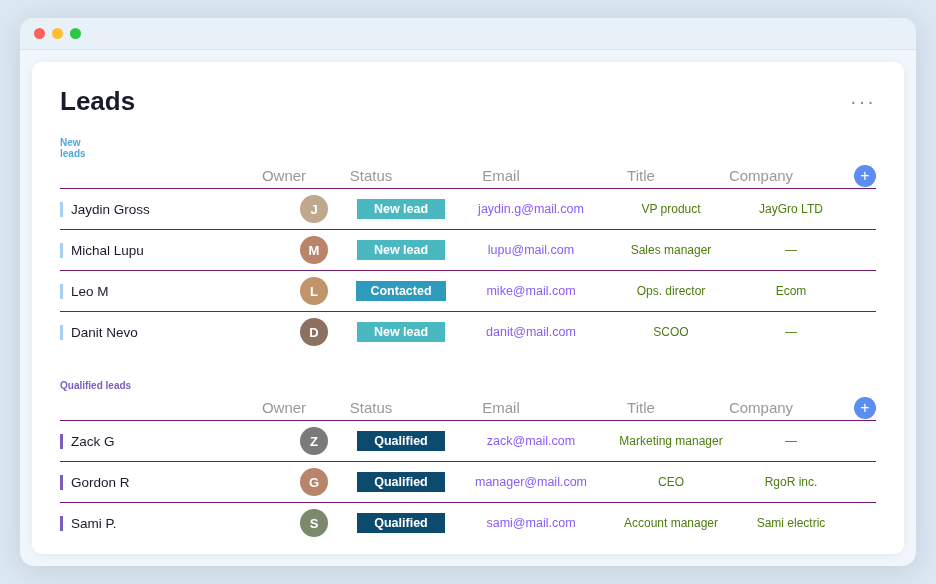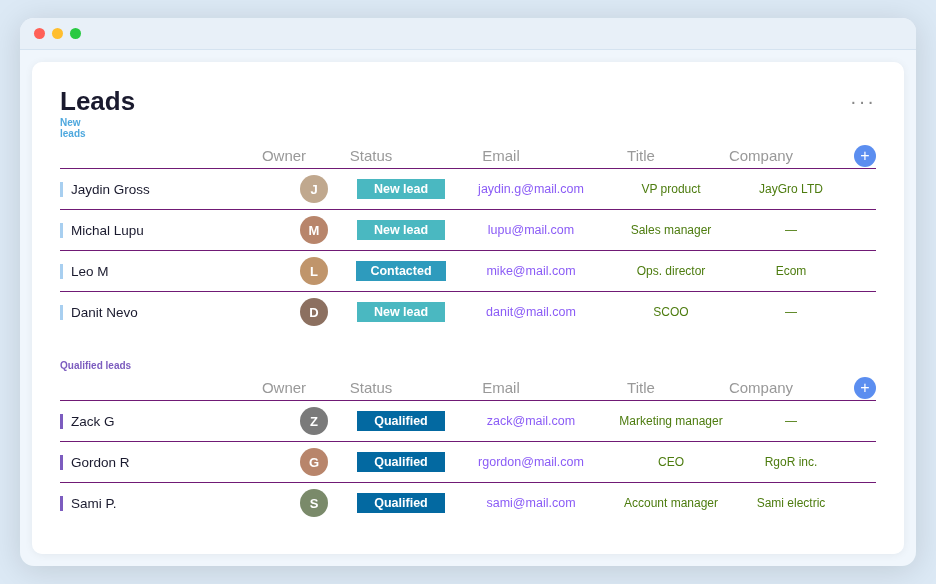--- a/index.html
+++ b/index.html
@@ -45,20 +45,21 @@
       margin: 12px;
       border-radius: 10px;
       padding: 24px 28px;
       overflow-y: auto;
       box-shadow: 0 1px 8px rgba(0,0,0,0.06);
     }
     .page-header {
       display: flex;
       justify-content: space-between;
       align-items: center;
+      margin-bottom: 20px;
     }
     .page-title {
       font-size: 26px;
       font-weight: 700;
       color: #1a1a2e;
     }
     .more-btn {
       color: #888;
       font-size: 20px;
       cursor: pointer;
@@ -149,21 +150,21 @@
       padding: 3px 14px;
       border-radius: 0;
       font-size: 12.5px;
       font-weight: 600;
       color: white;
       text-align: center;
       min-width: 88px;
     }
     .badge-new { background: #4ab8c1; }
     .badge-contacted { background: #2e9bbd; }
-    .badge-qualified { background: #0369a1; }
+    .badge-qualified { background: #0c4a6e; }
     .row-email {
       font-size: 12.5px;
       color: #8b5cf6;
       text-align: center;
     }
     .row-cell {
       font-size: 12px;
       color: #4d7c0f;
       text-align: center;
     }
@@ -292,21 +293,21 @@
       <div></div>
     </div>
           <div class="table-row">
       <span class="row-name row-name-qualified">Gordon R</span>
       <div class="row-owner">
               <div class="avatar" style="background:#b8856b;">G</div>
             </div>
       <div class="status-badge">
               <span class="badge badge-qualified">Qualified</span>
             </div>
-      <div class="row-email">rgordon@mail.com</div>
+      <div class="row-email">manager@mail.com</div>
       <div class="row-cell">CEO</div>
       <div class="row-cell">RgoR inc.</div>
       <div></div>
     </div>
           <div class="table-row">
       <span class="row-name row-name-qualified">Sami P.</span>
       <div class="row-owner">
               <div class="avatar" style="background:#7a8a6a;">S</div>
             </div>
       <div class="status-badge">

